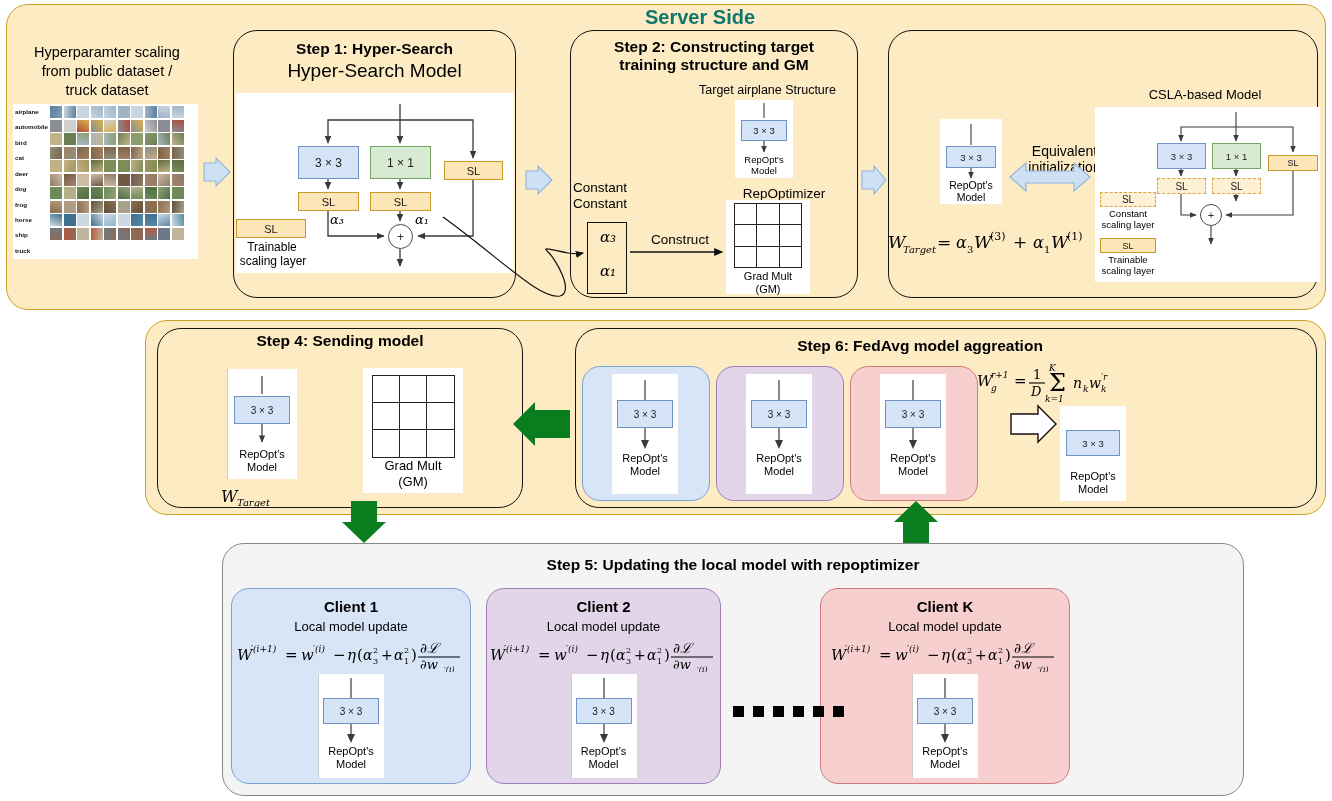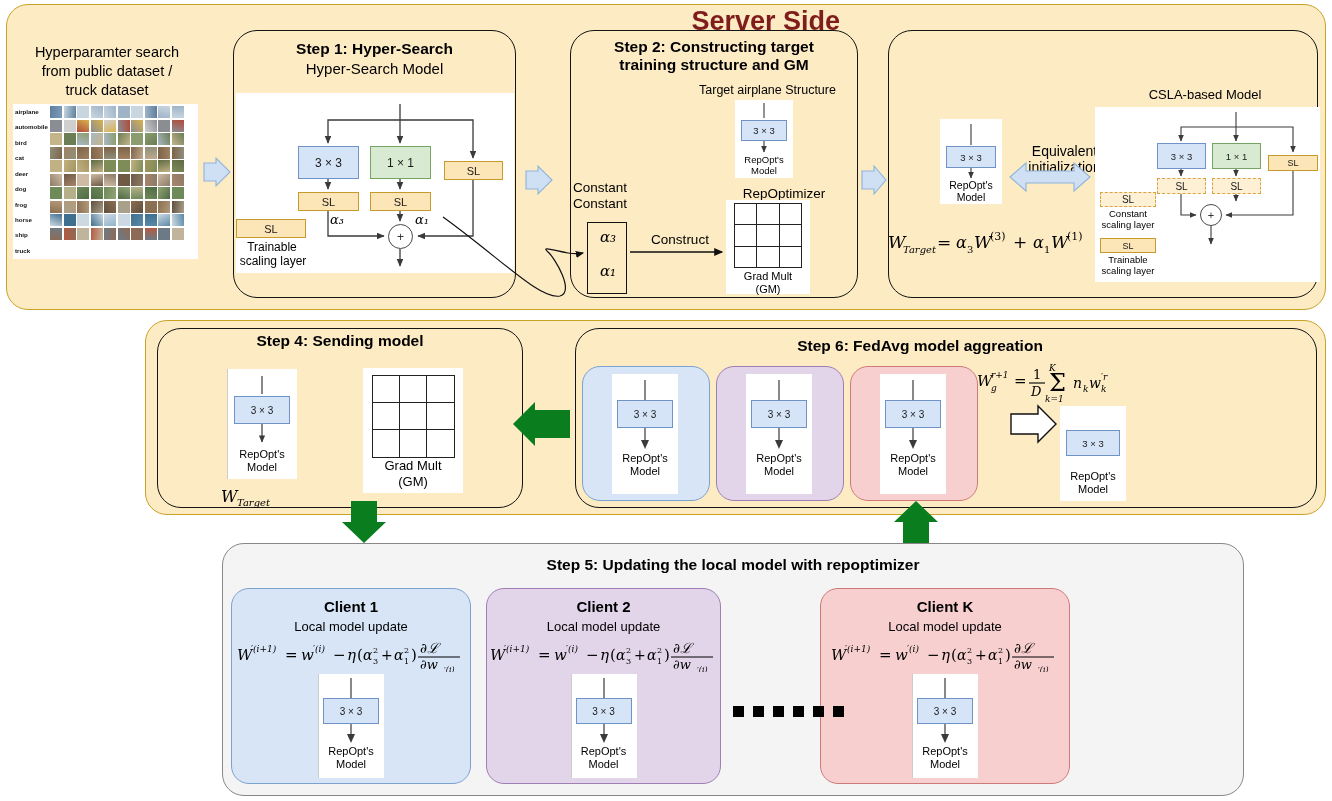--- a/index.html
+++ b/index.html
@@ -6,29 +6,29 @@
   body{font-family:"Liberation Sans", sans-serif;}
   #canvas{position:relative;width:1332px;height:801px;overflow:hidden;background:#fff;}
 
   .abs{position:absolute;box-sizing:border-box;}
 
   
   .server-panel{
     background:#fdebc4;border:1.5px solid #c9a227;border-radius:22px;
   }
   .server-title{
-    font-weight:bold;font-size:27px;color:#7f1d1d;text-align:right;
+    font-weight:bold;font-size:20px;color:#0f766e;text-align:center;
   }
   .step-box{
     background:#fdebc4;border:1.6px solid #141414;border-radius:24px;
   }
   .step-title{
     font-weight:bold;font-size:15.5px;color:#000;text-align:center;line-height:1.18;
   }
-  .sub-title{font-size:15px;color:#000;text-align:center;line-height:1.2;}
+  .sub-title{font-size:19px;color:#000;text-align:center;line-height:1.2;}
   .small-label{font-size:12px;color:#000;text-align:center;line-height:1.15;}
   .tiny-label{font-size:9.5px;color:#000;text-align:center;line-height:1.1;}
 
   .white-panel{background:#ffffff;}
   .grey-panel{background:#f4f4f4;border:1.3px solid #888;border-radius:22px;}
 
   
   .blk{
     box-sizing:border-box;display:flex;align-items:center;justify-content:center;
     font-size:12px;color:#1a1a1a;
@@ -66,21 +66,21 @@
   .gm-grid i{border:1px solid #222;margin:-0.5px;}
 </style>
 </head>
 <body>
 
 <div id="canvas">
 
   <div class="abs server-panel" style="left:6px;top:4px;width:1320px;height:306px;"></div>
   <div class="abs server-title" style="left:560px;top:6px;width:280px;">Server Side</div>
 
-  <div class="abs sub-title" style="left:14px;top:44px;width:186px;font-size:14.5px;">Hyperparamter search</div>
+  <div class="abs sub-title" style="left:14px;top:44px;width:186px;font-size:14.5px;">Hyperparamter scaling</div>
   <div class="abs sub-title" style="left:14px;top:63px;width:186px;font-size:14.5px;">from public dataset /</div>
   <div class="abs sub-title" style="left:14px;top:82px;width:186px;font-size:14.5px;">truck dataset</div>
 
   <div class="abs cifar" style="left:13px;top:104px;width:185px;height:155px;">
     <div class="cifar-labels" id="cifar-labels">
         <div>airplane</div>
         <div>automobile</div>
         <div>bird</div>
         <div>cat</div>
         <div>deer</div>

